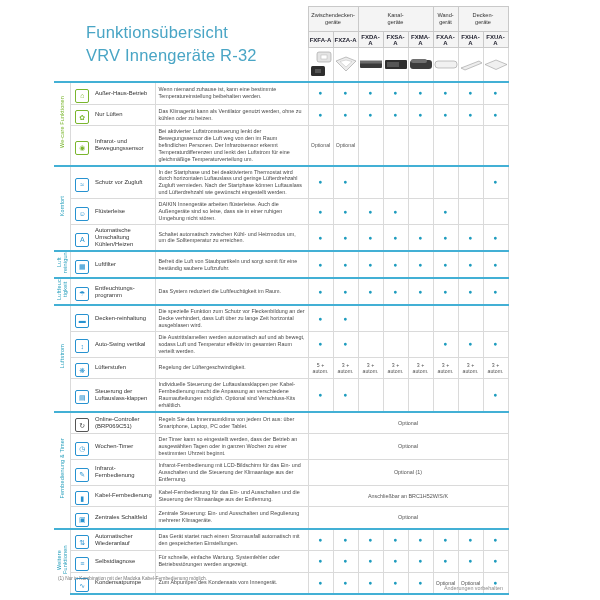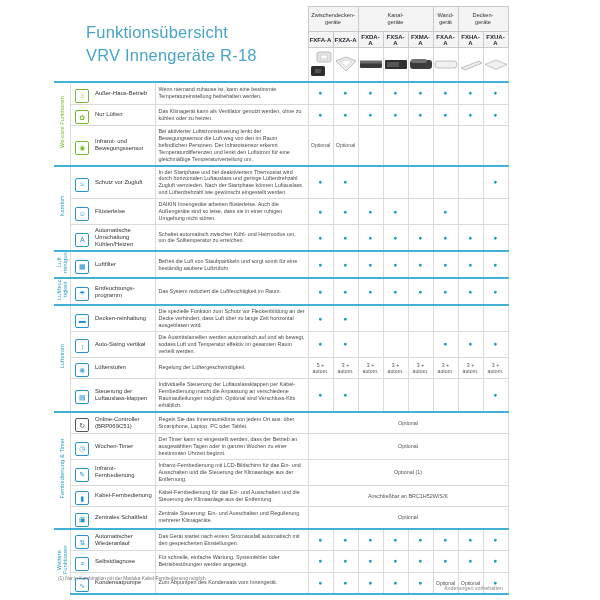--- a/index.html
+++ b/index.html
@@ -68,21 +68,21 @@
         <col style="width:25px">
         <col style="width:25px">
         <col style="width:25px">
 </colgroup>
 
 <tbody>
         <tr>
   <td class="titlecell" colspan="4" rowspan="3">
     <div class="title">
               <div>Funktionsübersicht</div>
-    <div>VRV Innengeräte R-18</div>
+    <div>VRV Innengeräte R-32</div>
             </div>
   </td>
   <td class="grp" colspan="2">
             <div>Zwischendecken-</div>
             <div>geräte</div>
           </td>
   <td class="grp" colspan="3">
             <div>Kanal-</div>
             <div>geräte</div>
           </td>

